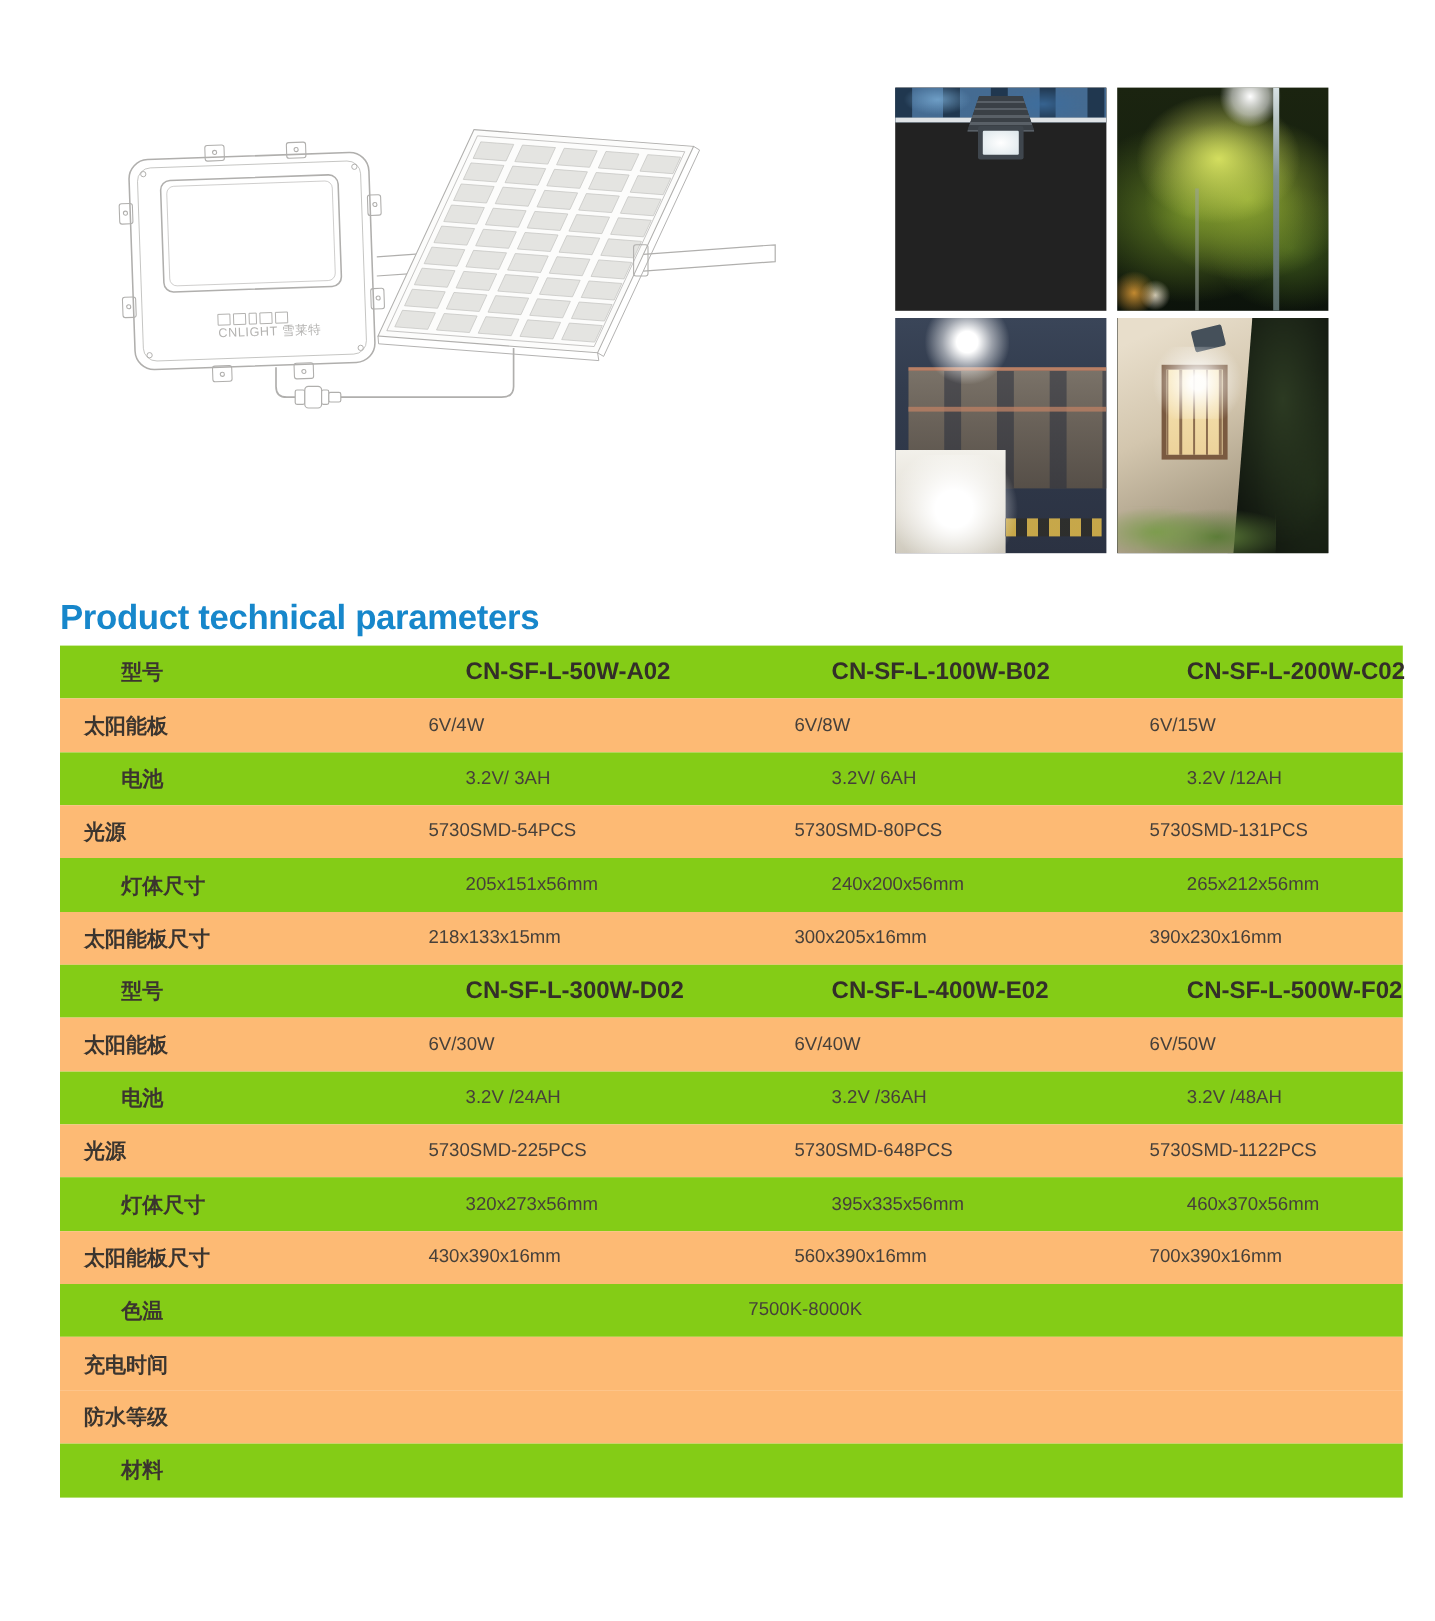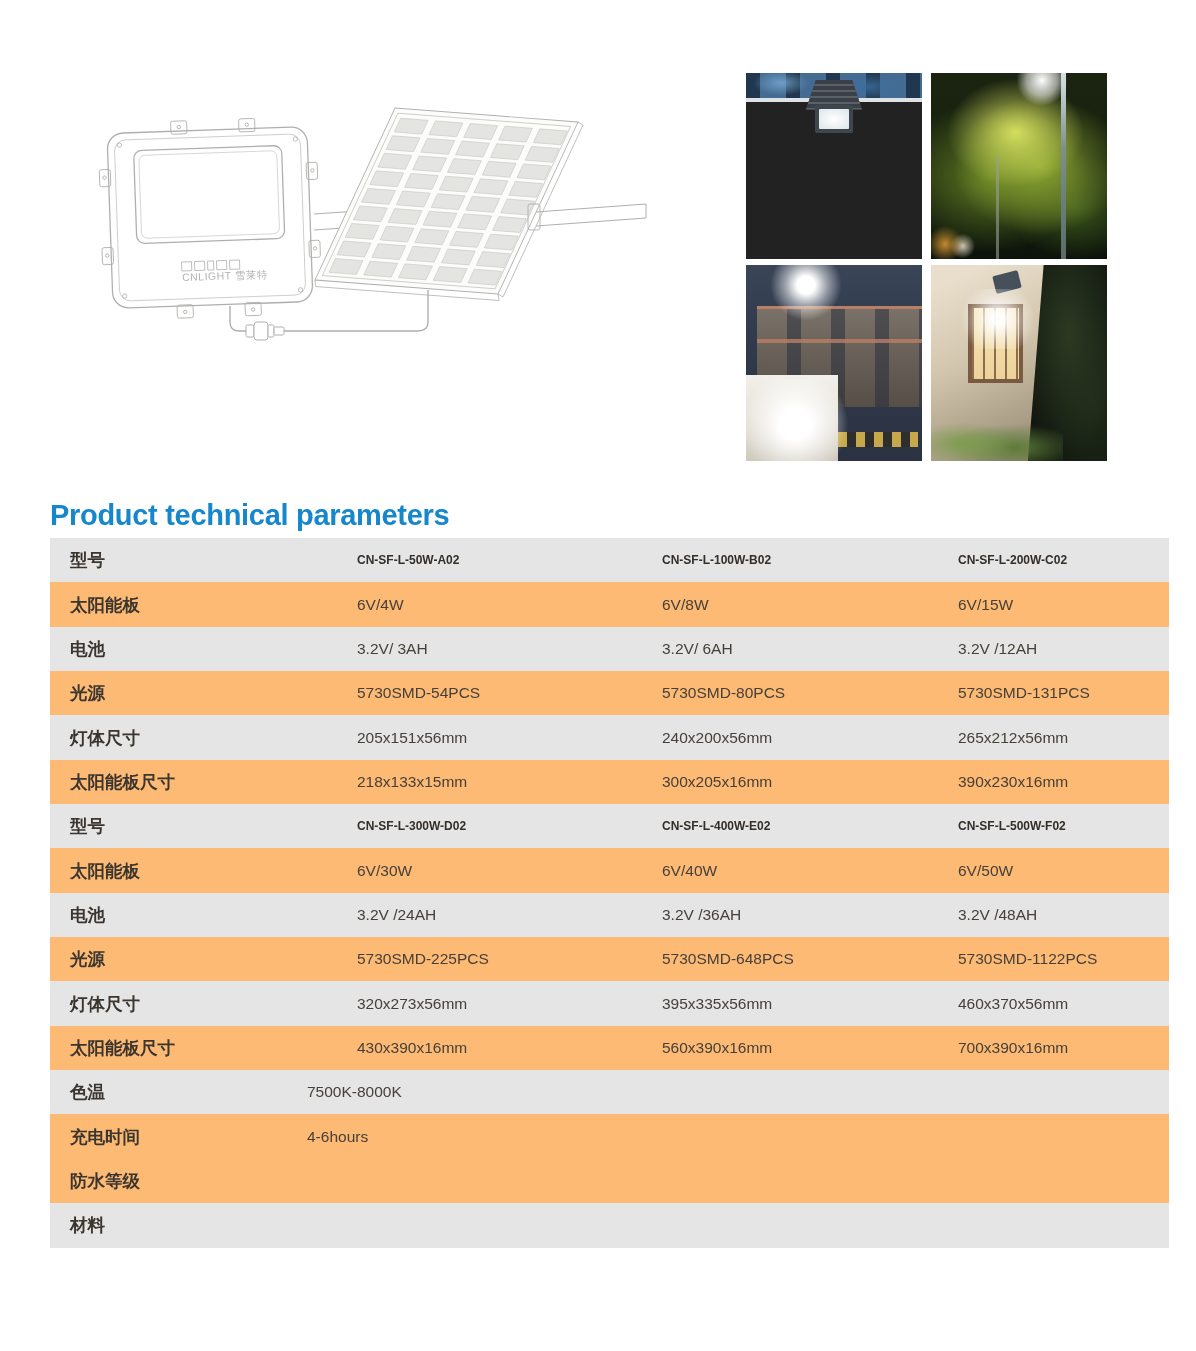--- a/index.html
+++ b/index.html
@@ -127,26 +127,26 @@
   .title{
     position:absolute;left:50px;top:480px;
     font-size:29px;font-weight:bold;letter-spacing:-0.3px;
   }
   
   .spec{position:absolute;left:50px;top:538px;width:1119px;}
   .row{
     display:grid;grid-template-columns:257px 305px 296px 261px;
     height:44.35px;align-items:center;background:#fdba74;
   }
-  .row.alt{background:#e5e5e5;}
+  .row.alt{background:#84cc16;padding-left:31px;}
   .row .label{padding-left:20px;font-size:17.5px;font-weight:600;color:#3b352f;}
   .row .v{padding-left:50px;font-size:15.5px;color:#46403a;}
-  .row.model .v{font-weight:700;font-size:12px;color:#332e29;}
+  .row.model .v{font-weight:700;font-size:20px;color:#332e29;}
   .row .mergewrap{grid-column:2 / 5;}
-  .row .merged{display:block;width:666px;font-size:15.5px;color:#46403a;}
+  .row .merged{display:block;width:666px;text-align:center;font-size:15.5px;color:#46403a;}
 </style>
 </head>
 <body>
 
 <svg class="drawing" viewBox="0 0 610 340" fill="none" stroke="#b0afad" stroke-width="1.3">
 
   <g transform="rotate(-2 122 150)">
     <rect x="22" y="62" width="200" height="175" rx="16"></rect>
     <rect x="29" y="69" width="186" height="161" rx="11" stroke-width="0.6"></rect>
     <rect x="48" y="80" width="148" height="93" rx="8"></rect>
@@ -361,23 +361,20 @@
       <div class="cell v">700x390x16mm</div>
     </div>
     <div class="row alt">
       <div class="cell label">色温</div>
       <div class="mergewrap">
         <span class="merged">7500K-8000K</span>
       </div>
     </div>
     <div class="row">
       <div class="cell label">充电时间</div>
-      <div class="mergewrap">
-        <span class="merged">4-6hours</span>
-      </div>
     </div>
     <div class="row">
       <div class="cell label">防水等级</div>
     </div>
     <div class="row alt">
       <div class="cell label">材料</div>
     </div>
   </div>
 
 </body></html>

